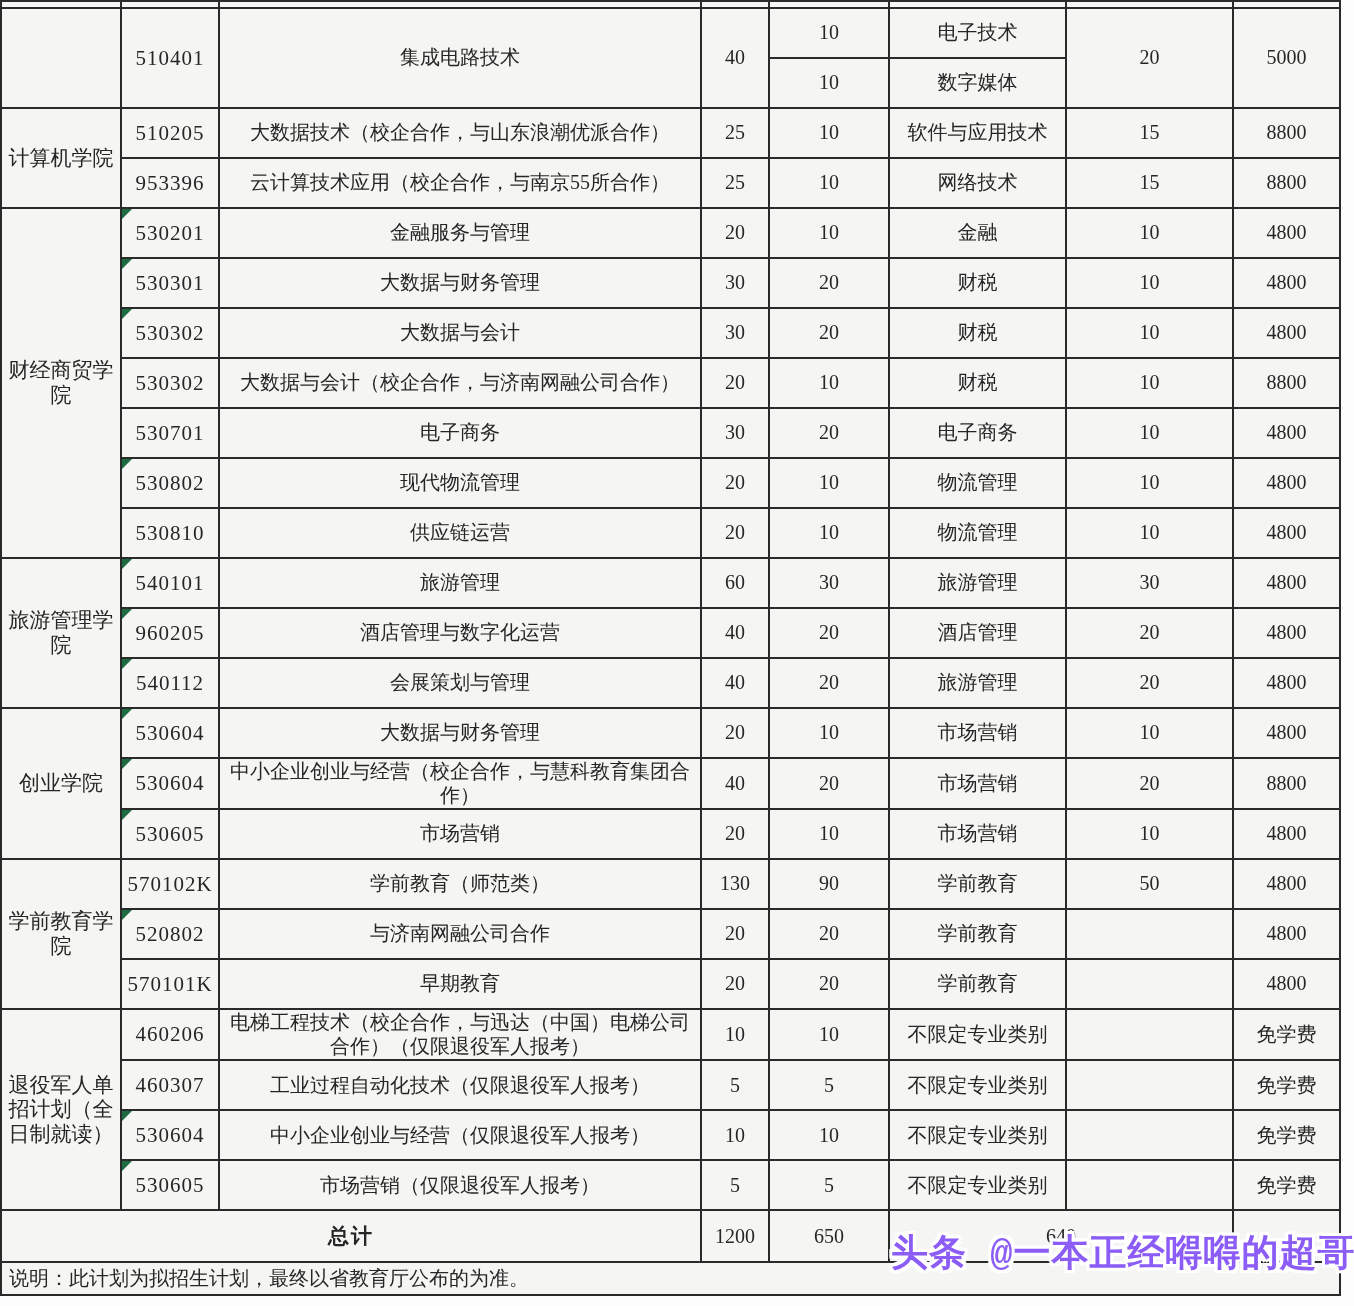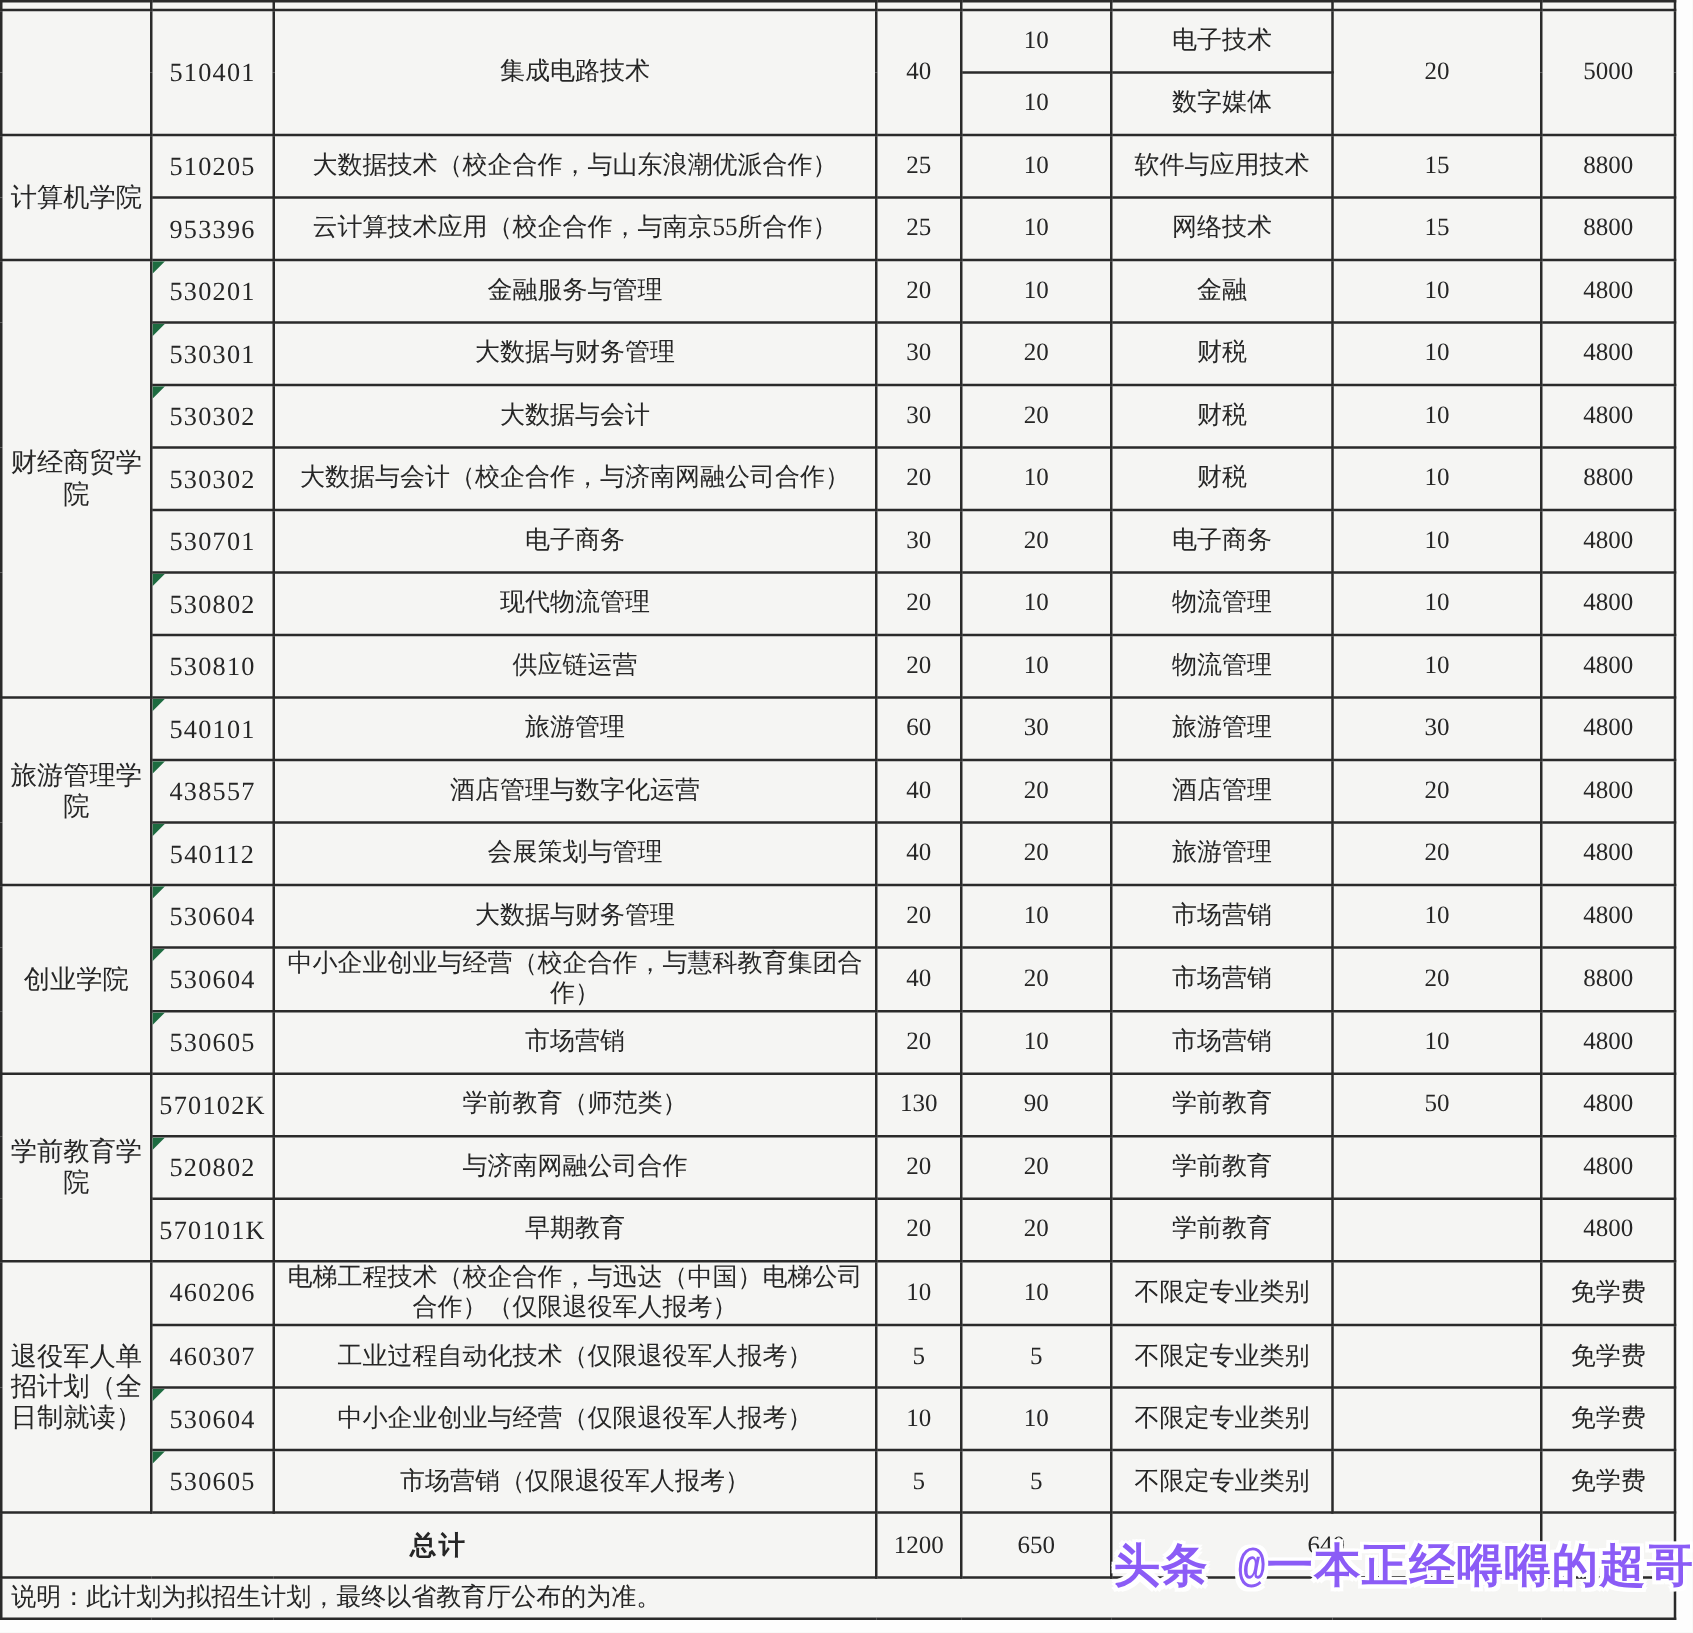--- a/index.html
+++ b/index.html
@@ -173,21 +173,21 @@
     <td class="college" rowspan="3">旅游管理学院</td>
     <td class="code"><span class="tri-icon"></span><span>540101</span></td>
     <td class="major">旅游管理</td>
     <td class="num">60</td>
     <td class="num">30</td>
     <td class="cat">旅游管理</td>
     <td class="num">30</td>
     <td class="num">4800</td>
   </tr>
   <tr class="std">
-    <td class="code"><span class="tri-icon"></span><span>438557</span></td>
+    <td class="code"><span class="tri-icon"></span><span>960205</span></td>
     <td class="major">酒店管理与数字化运营</td>
     <td class="num">40</td>
     <td class="num">20</td>
     <td class="cat">酒店管理</td>
     <td class="num">20</td>
     <td class="num">4800</td>
   </tr>
   <tr class="std">
     <td class="code"><span class="tri-icon"></span><span>540112</span></td>
     <td class="major">会展策划与管理</td>

